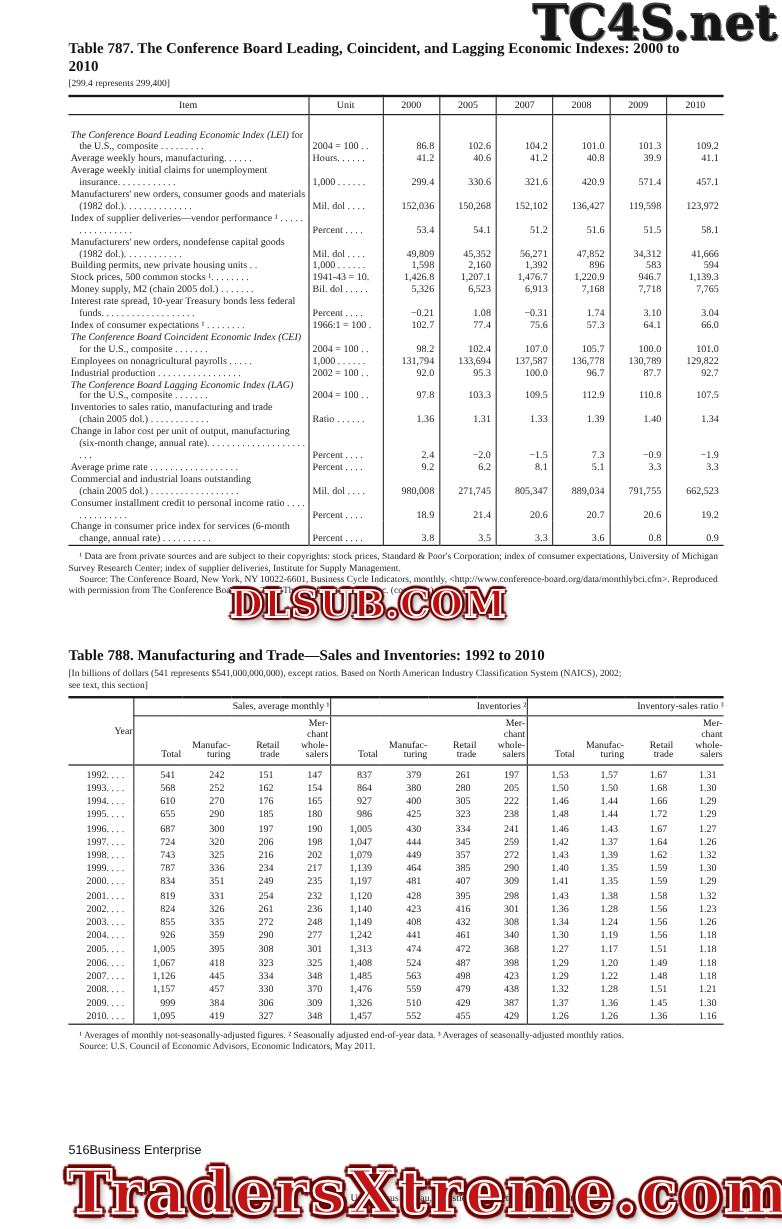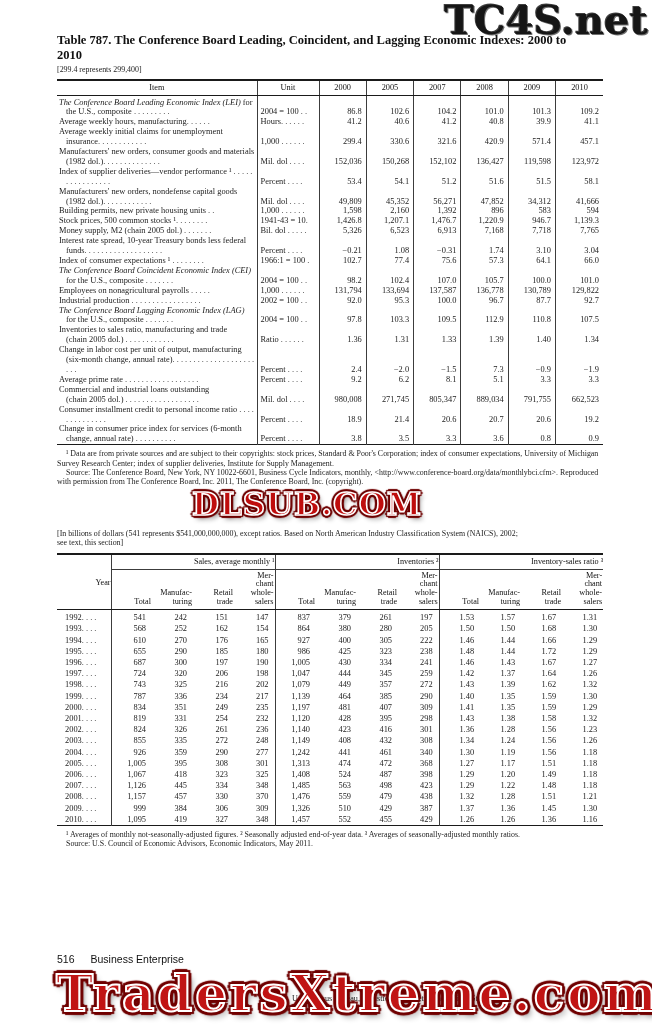--- a/index.html
+++ b/index.html
@@ -14,42 +14,42 @@
   table{width:100%;border-collapse:collapse;table-layout:fixed}
 
   
   .t787{margin-top:4px;border-top:2px solid #1a1a1a;border-bottom:1px solid #1a1a1a}
   .t787 th{font-weight:normal;font-size:8.3px;border-bottom:1px solid #1a1a1a;padding:2px 0 3px;color:#111}
   .t787 th+th,.t787 td+td{border-left:1px solid #3c3c3c}
   .t787 td{font-size:8.4px;line-height:9.9px;vertical-align:bottom;padding:0}
   .t787 td.item{padding:0 2px 0 9px;text-indent:-7px}
   .t787 td.unit{padding-left:3px}
   .t787 td.val{text-align:right;padding-right:4px}
-  .t787 tbody tr:first-child td{padding-top:2px}
+  .t787 tbody tr:first-child td{padding-top:12px}
   em{font-style:italic}
 
   .fnote,.src{font-size:7.9px;line-height:9.4px;text-indent:9px;color:#1c1c1c}
   .fnote{margin-top:4px}
 
   
   .sec788{margin-top:42px}
   .t788{margin-top:5px;border-top:2px solid #1a1a1a;border-bottom:1px solid #1a1a1a}
   .t788 th{font-weight:normal;font-size:8.2px;text-align:right;color:#111}
   .t788 th.grp{border-left:1px solid #3c3c3c;border-bottom:1px solid #3c3c3c;padding:2px 0 3px}
   .t788 th.yearh{vertical-align:middle;border-bottom:1px solid #1a1a1a}
   .t788 th.sub{white-space:pre-line;line-height:8.6px;vertical-align:bottom;padding:2px 1px 3px;border-bottom:1px solid #1a1a1a}
   .t788 th.gs,.t788 td.gs{border-left:1px solid #3c3c3c}
   .t788 td{font-size:8.4px;line-height:11.2px;padding:0}
-  .t788 td.year{padding-left:8px;text-align:left}
+  .t788 td.year{padding-left:8px;text-align:center}
   .t788 td.val{text-align:right;padding-right:6px}
   .t788 tbody tr:first-child td{padding-top:2px}
 
   
   .pagefoot{position:absolute;left:57px;top:953px;font-family:"Liberation Sans",sans-serif;font-size:10.5px;color:#111}
-  .pagefoot .num{margin-right:16px}
+  .pagefoot .num{margin-right:0}
   .attrib{position:absolute;left:292px;top:994px;font-size:8.2px;color:#1c1c1c;z-index:1}
 
   
   .wm{position:absolute;font-family:"DejaVu Serif",serif;font-weight:bold;z-index:9;white-space:nowrap}
   .wm-top{top:-4px;right:4px;font-size:40px;color:#161616;
     text-shadow:1px 1px 0 #707070,-1px -1px 0 #3f3f3f}
   .wm-mid{top:486px;left:192px;font-size:31px;color:#bf0d0d;letter-spacing:1px;
     -webkit-text-stroke:1.6px #ffffff;
     text-shadow:-3px 0 1px #6e0000,3px 0 1px #6e0000,0 -3px 1px #6e0000,0 3px 1px #6e0000,
       -2px -2px 1px #6e0000,2px 2px 1px #6e0000,-2px 2px 1px #6e0000,2px -2px 1px #6e0000,
@@ -306,20 +306,21 @@
               <td class="val">0.9</td>
             </tr>
           </tbody>
       </table>
 
       <p class="fnote">¹ Data are from private sources and are subject to their copyrights:  stock prices, Standard &amp; Poor's Corporation; index of consumer expectations, University of Michigan Survey Research Center; index of supplier deliveries, Institute for Supply Management.</p>
       <p class="src">Source: The Conference Board, New York, NY 10022-6601, Business Cycle Indicators, monthly, &lt;http://www.conference-board.org/data/monthlybci.cfm&gt;. Reproduced with permission from The Conference Board, Inc. 2011, The Conference Board, Inc. (copyright).</p>
     </section>
 
     <section class="sec788">
+      <h2 class="ttl">Table 788. Manufacturing and Trade—Sales and Inventories: 1992 to 2010</h2>
       <div class="bnote bnote788">[In billions of dollars (541 represents $541,000,000,000), except ratios. Based on North American Industry Classification System (NAICS), 2002; see text, this section]</div>
 
       <table class="t788">
         <colgroup>
           <col style="width:54px">
           <col style="width:41px">
             <col style="width:41px">
             <col style="width:41px">
             <col style="width:41px">
           <col style="width:41px">

